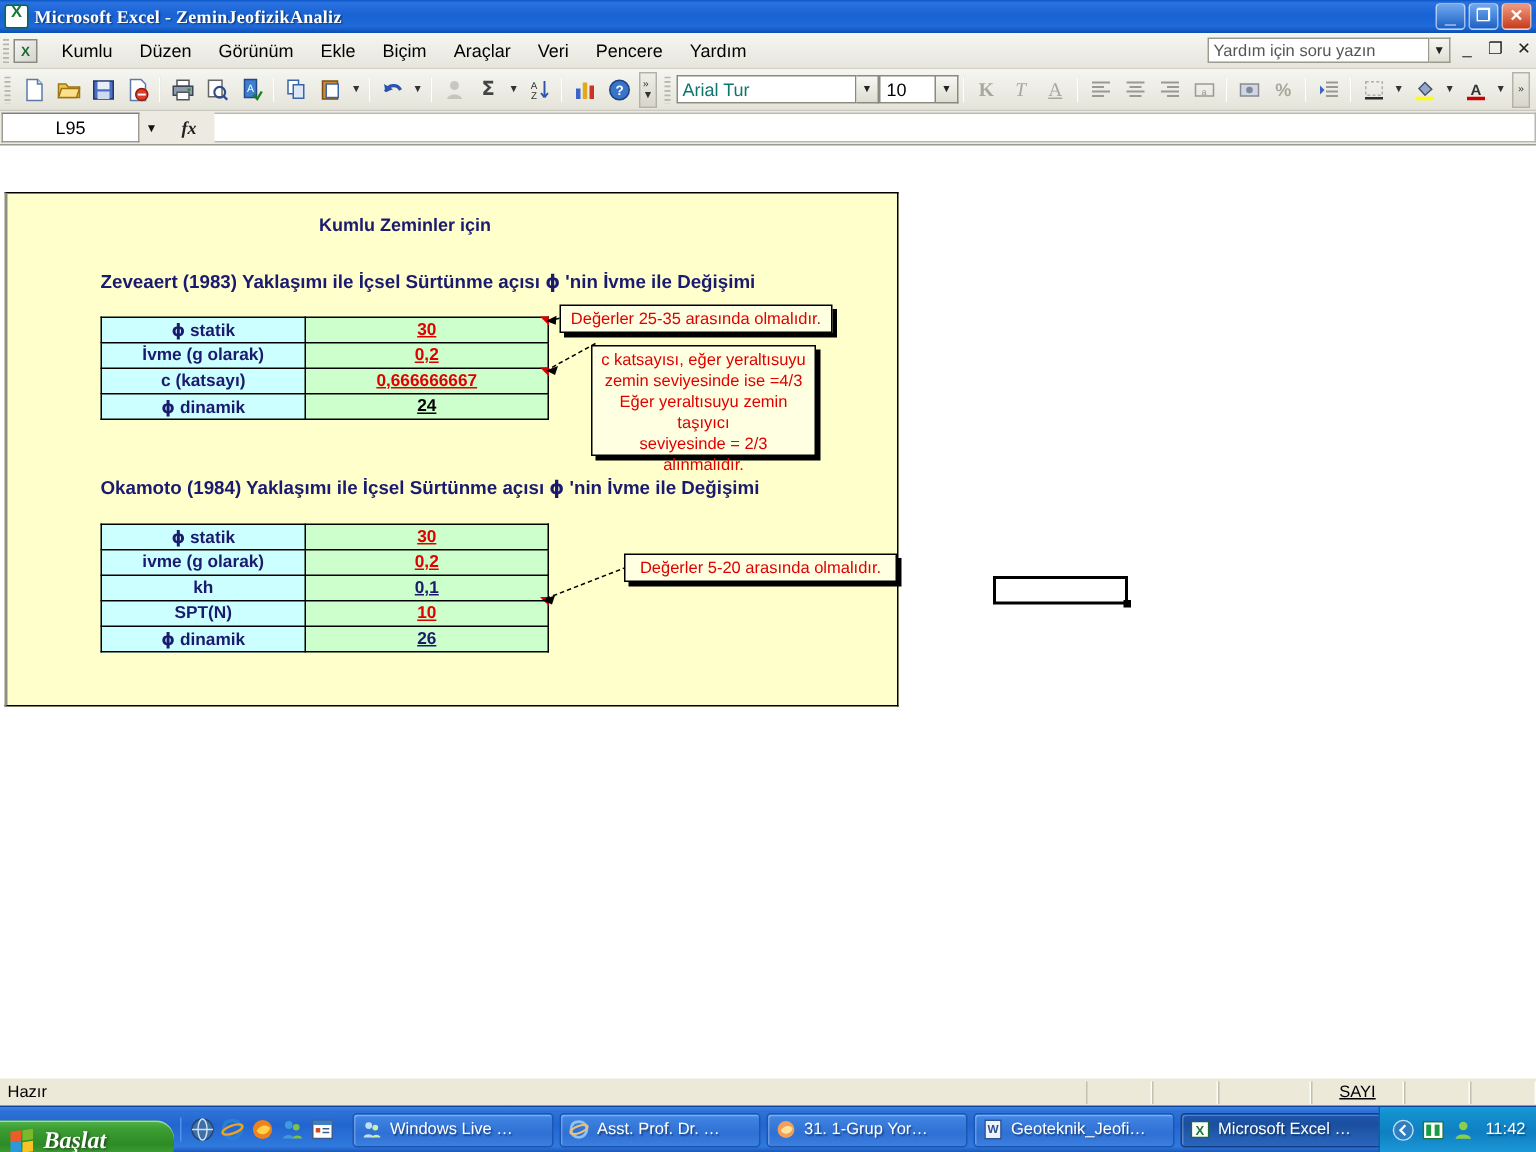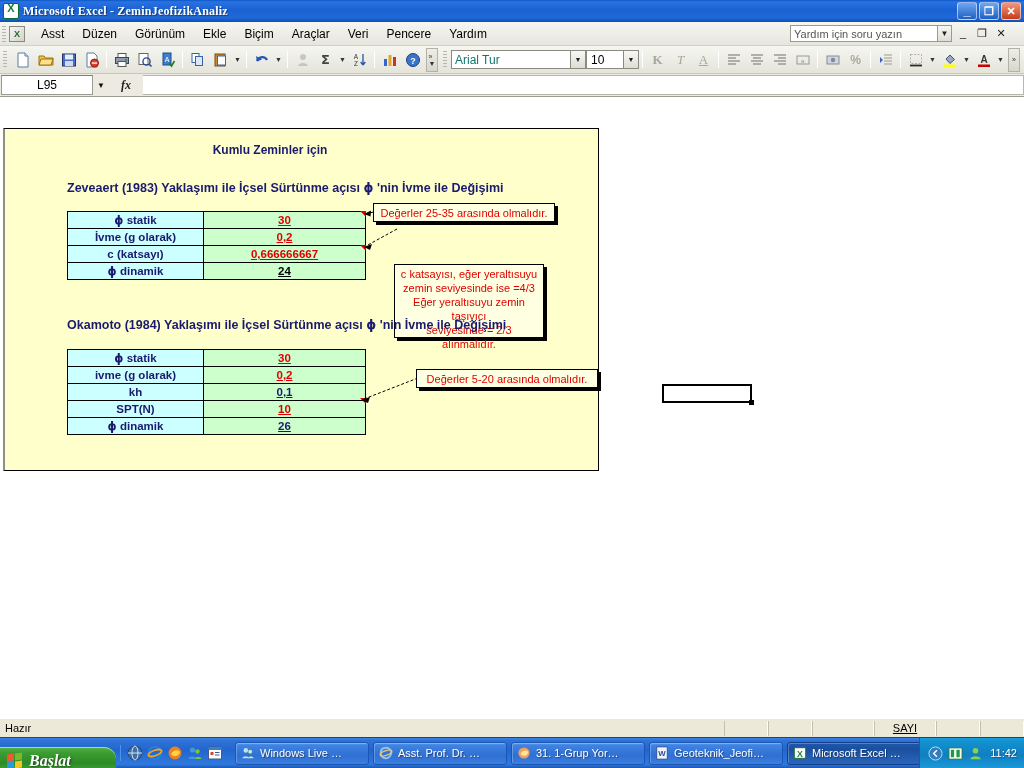--- a/index.html
+++ b/index.html
@@ -62,21 +62,21 @@
     border: 1px solid #8a8a80; position: relative;
   }
   .mb-docicon::after {
     content: "X"; position: absolute; inset: 0; font: bold 9px "Liberation Sans", sans-serif;
     color: #1d6b33; display: flex; align-items: center; justify-content: center;
   }
   .mb-item {
     font: 12px "Liberation Sans", sans-serif; color: #000;
     padding: 3px 9px; white-space: nowrap; cursor: default;
   }
-  .mb-right { margin-left: auto; display: flex; align-items: center; padding-right: 15px; }
+  .mb-right { margin-left: auto; display: flex; align-items: center; padding-right: 0; }
   .mb-askbox {
     width: 148px; height: 17px; background: #fff; border: 1px solid #9a9a90;
     font: 11px "Liberation Sans", sans-serif; color: #555;
     display: flex; align-items: center; padding-left: 3px; overflow: hidden; white-space: nowrap;
   }
   .mb-askarrow {
     width: 14px; height: 17px; display: flex; align-items: center; justify-content: center;
     font-size: 8px; color: #222; background: linear-gradient(to bottom,#f6f6f2,#e0dfd6);
     border: 1px solid #9a9a90; border-left: none;
   }
@@ -294,21 +294,21 @@
         </div>
       <div class="tb-btn close">
           <span>✕</span>
         </div>
     </div>
   </div>
 
   <div class="menubar">
     <div class="mb-grip"></div>
     <div class="mb-docicon"></div>
-    <div class="mb-item">Asst</div>
+    <div class="mb-item">Kumlu</div>
     <div class="mb-item">Düzen</div>
     <div class="mb-item">Görünüm</div>
     <div class="mb-item">Ekle</div>
     <div class="mb-item">Biçim</div>
     <div class="mb-item">Araçlar</div>
     <div class="mb-item">Veri</div>
     <div class="mb-item">Pencere</div>
     <div class="mb-item">Yardım</div>
     <div class="mb-right">
       <div class="mb-askbox">Yardım için soru yazın</div>
@@ -555,21 +555,21 @@
       </svg>
       <svg class="leader" style="left:358px; top:98px; width:36px; height:24px;">
         <path d="M34 2 L3 19" stroke="#000" stroke-width="1" fill="none" stroke-dasharray="3 2"></path>
         <path d="M1 20 L9 17 L7 23 Z" fill="#000"></path>
       </svg>
 
       <div class="comment" style="left:368px; top:74px; width:182px; height:19px; line-height:15px; ">
         <span>Değerler 25-35 arasında olmalıdır.</span>
       </div>
 
-      <div class="comment" style="left:389px; top:101px; width:150px; height:74px;margin-top:34px;">
+      <div class="comment" style="left:389px; top:101px; width:150px; height:74px;">
         <div>c katsayısı, eğer yeraltısuyu</div>
         <div>zemin seviyesinde ise =4/3</div>
         <div>Eğer yeraltısuyu zemin taşıyıcı</div>
         <div>seviyesinde = 2/3 alınmalıdır.</div>
       </div>
 
       <div class="sect-head" style="left:62px; top:188px;">
         <span>Okamoto (1984) Yaklaşımı ile İçsel Sürtünme açısı </span><span class="phi">ϕ</span><span> 'nin İvme ile Değişimi</span>
       </div>
 

